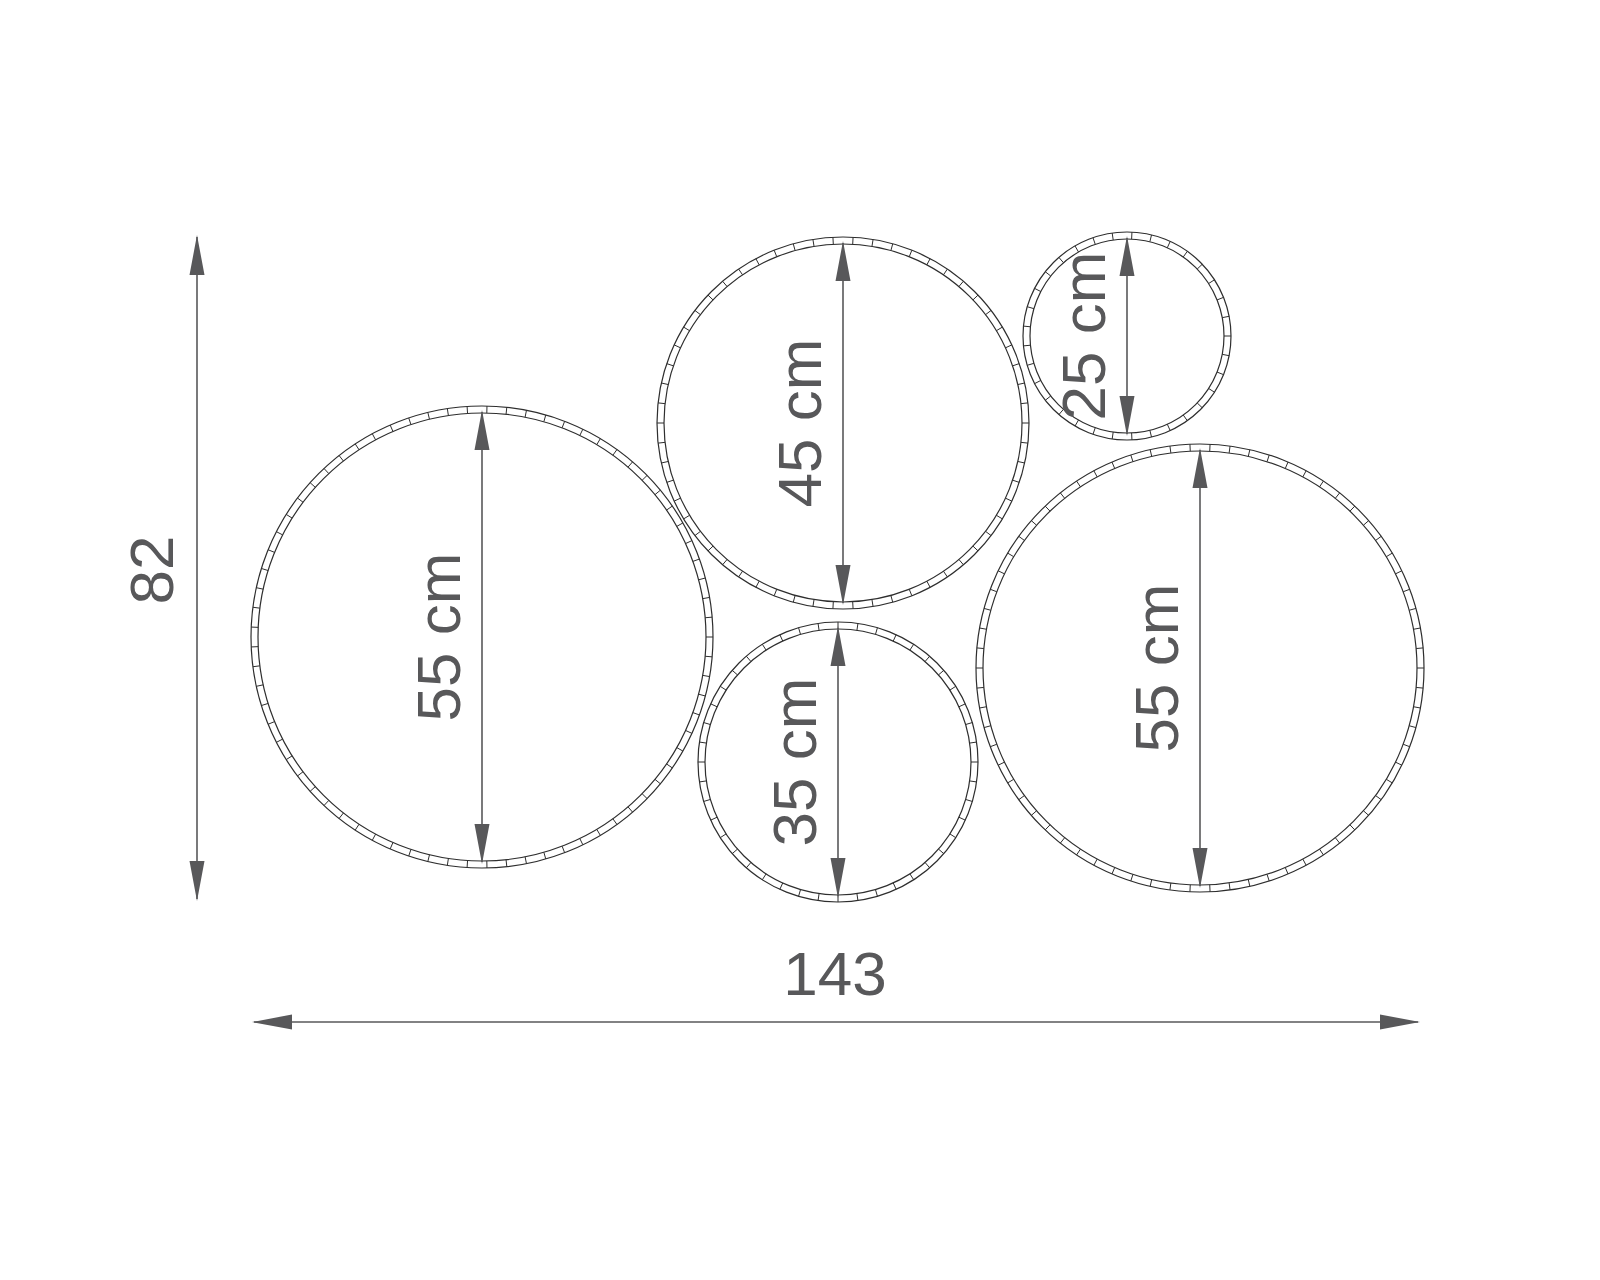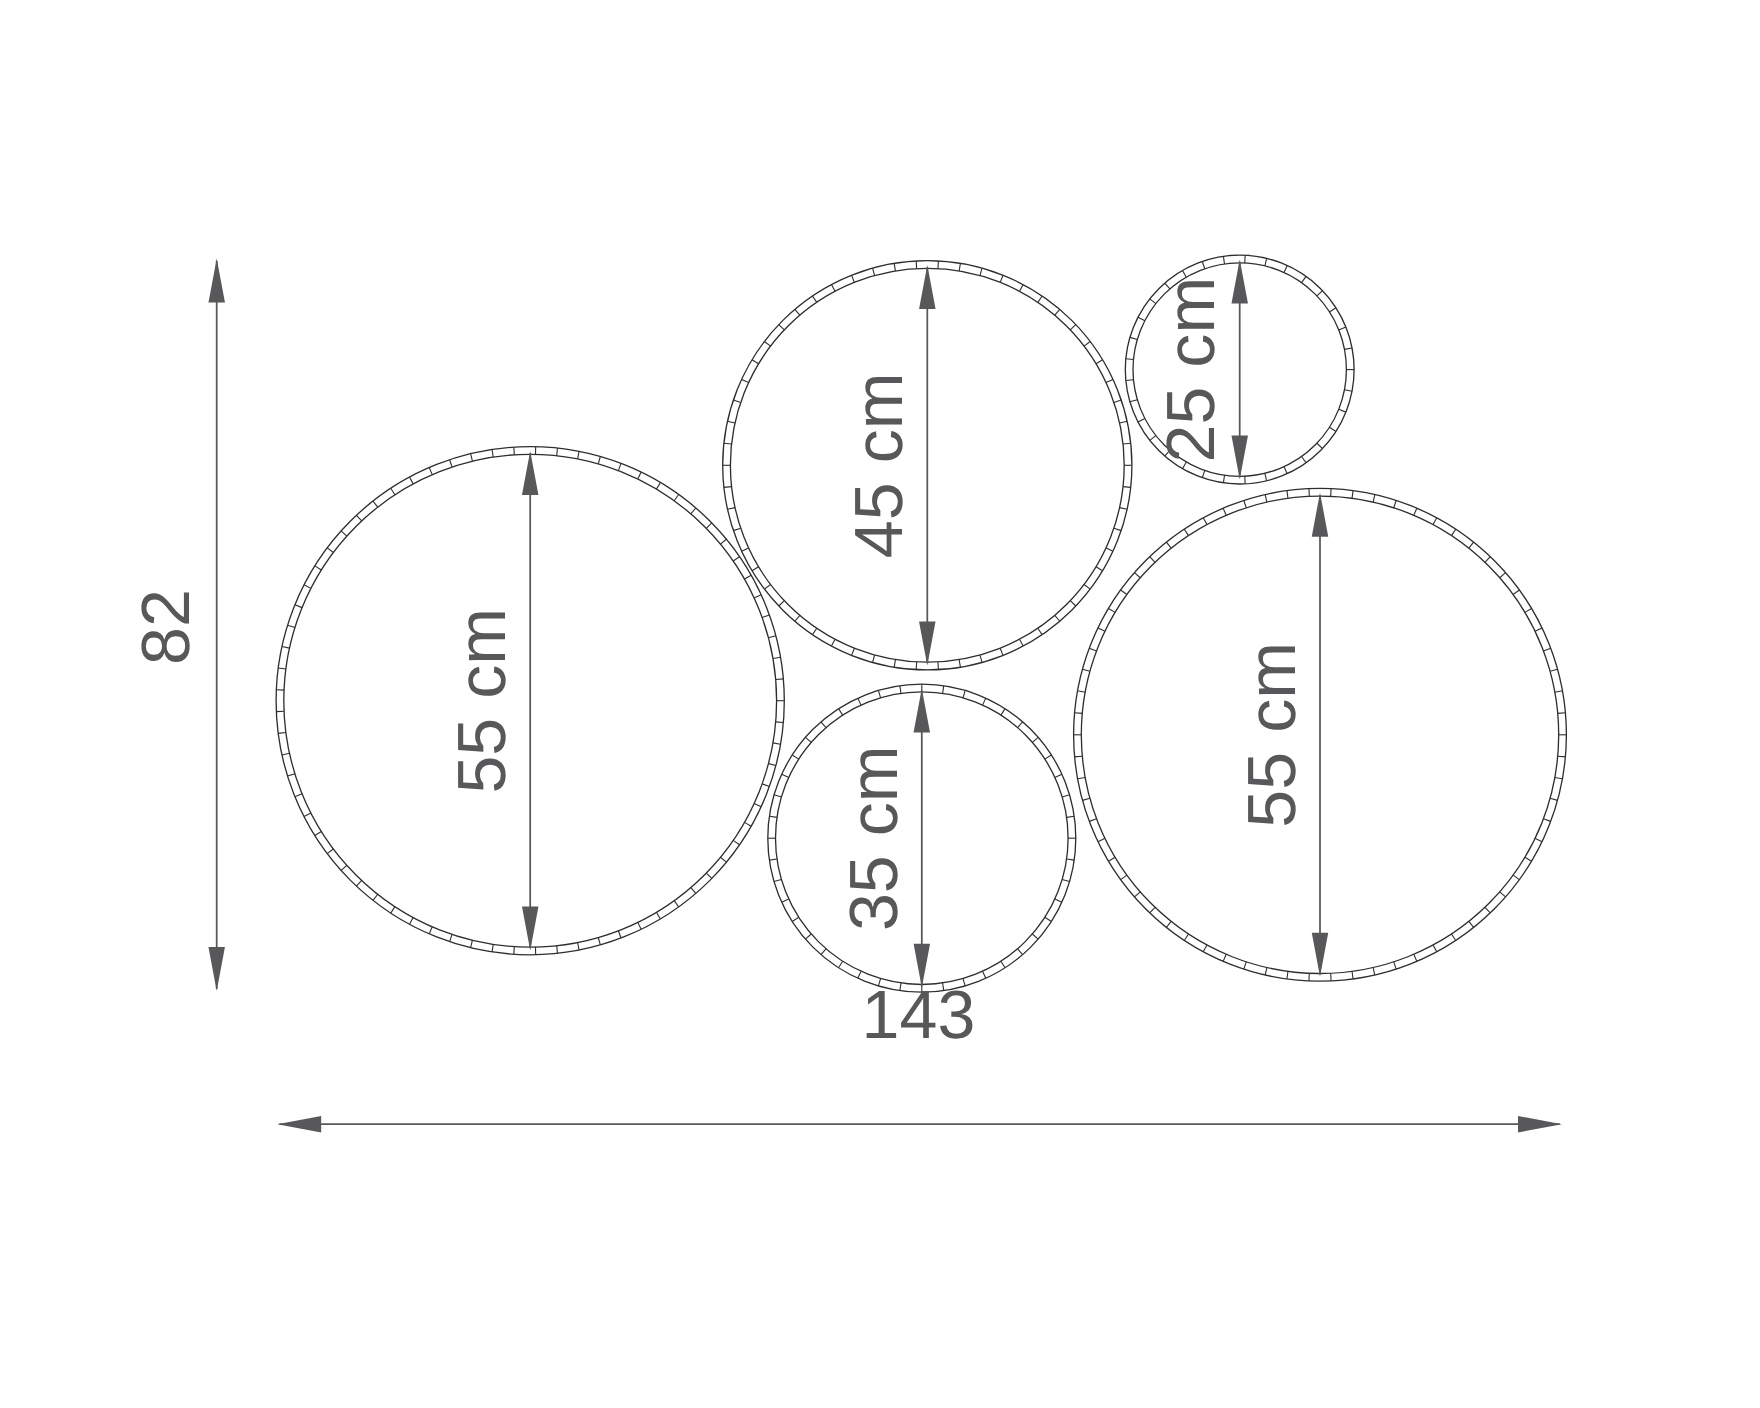--- a/index.html
+++ b/index.html
@@ -373,14 +373,14 @@
       </g>
     </svg>
 
   <div class="dim-label vertical" style="left: 439px; top: 637px;">55 cm</div>
   <div class="dim-label vertical" style="left: 800px; top: 423px;">45 cm</div>
   <div class="dim-label vertical" style="left: 1084px; top: 336px;">25 cm</div>
   <div class="dim-label vertical" style="left: 795px; top: 762px;">35 cm</div>
   <div class="dim-label vertical" style="left: 1157px; top: 668px;">55 cm</div>
 
   <div class="dim-label vertical" style="left: 152px; top: 570px;">82</div>
-  <div class="dim-label" style="left: 835px; top: 924px;">143</div>
+  <div class="dim-label" style="left: 835px; top: 974px;">143</div>
 </div>
 
 </body></html>

